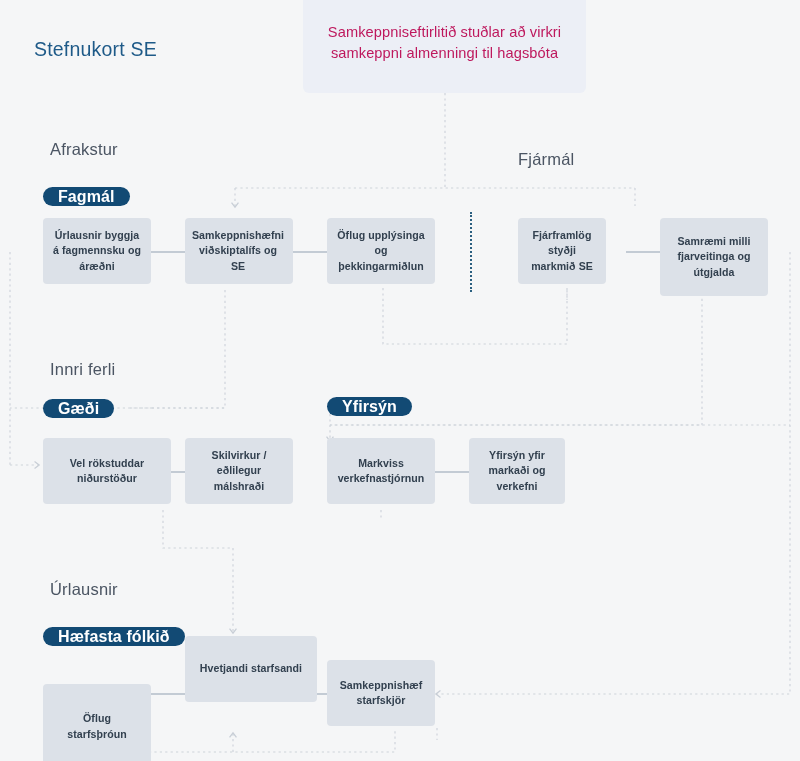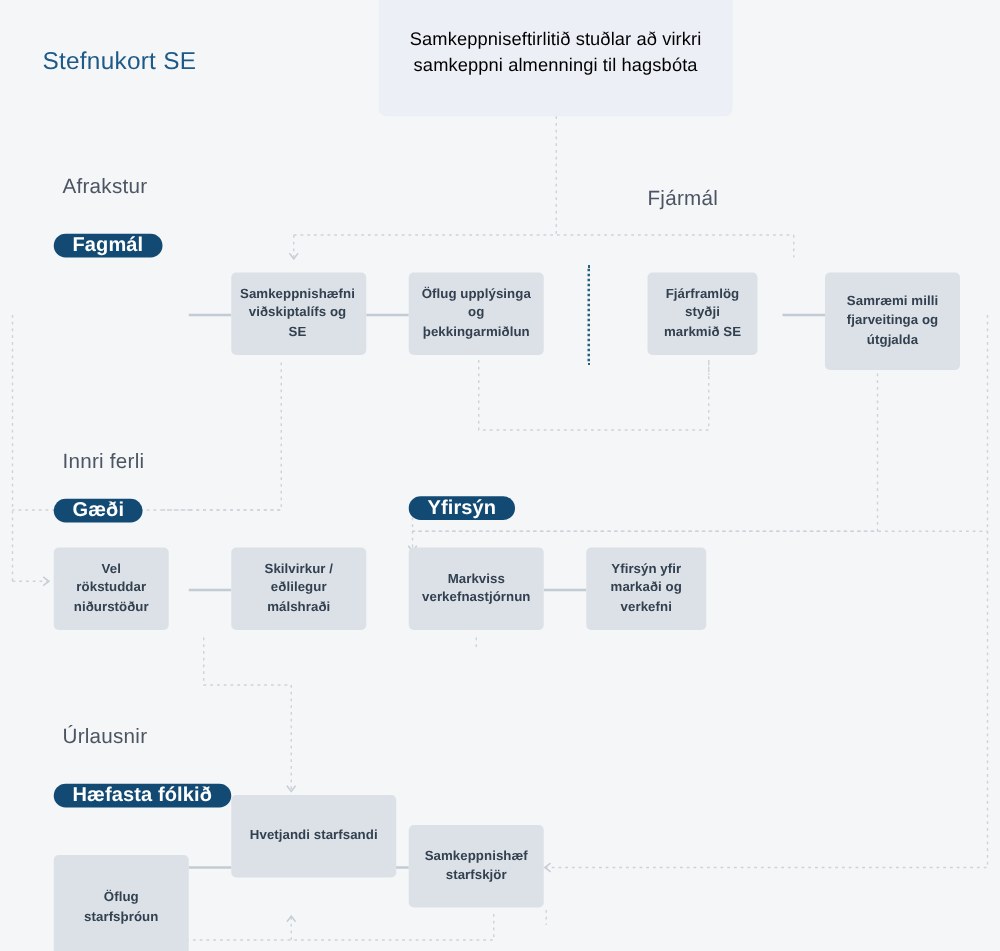--- a/index.html
+++ b/index.html
@@ -43,21 +43,21 @@
     z-index: 3;
     display: flex;
     align-items: center;
     justify-content: center;
     box-sizing: border-box;
     padding: 0 18px;
   }
   .banner-text {
     font-size: 14.6px;
     line-height: 1.42;
-    color: #000000;
+    color: #be185d;
     text-align: center;
     letter-spacing: 0.1px;
   }
   
   .map-title {
     position: absolute;
     left: 34px;
     top: 38px;
     font-size: 19.5px;
     color: #1e5a88;
@@ -195,35 +195,38 @@
   <div class="pill" style="left:43px; top:627px;">Hæfasta fólkið</div>
 
   <div class="hlink" style="left:151px; top:251px; width:34px;"></div>
   <div class="hlink" style="left:293px; top:251px; width:34px;"></div>
   <div class="hlink" style="left:626px; top:251px; width:34px;"></div>
   <div class="hlink" style="left:151px; top:471px; width:34px;"></div>
   <div class="hlink" style="left:435px; top:471px; width:34px;"></div>
   <div class="hlink" style="left:151px; top:693px; width:34px;"></div>
   <div class="hlink" style="left:293px; top:693px; width:34px;"></div>
 
+  <div class="card" style="left:43px; top:218px; width:108px; height:66px;">
+    <div class="card-text">Úrlausnir byggja á fagmennsku og áræðni</div>
+  </div>
   <div class="card" style="left:185px; top:218px; width:108px; height:66px;justify-content:flex-end;">
     <div class="card-text">Samkeppnishæfni viðskiptalífs og SE</div>
   </div>
   <div class="card" style="left:327px; top:218px; width:108px; height:66px;">
     <div class="card-text">Öflug upplýsinga og þekkingarmiðlun</div>
   </div>
 
   <div class="card" style="left:518px; top:218px; width:88px; height:66px;">
     <div class="card-text">Fjárframlög styðji markmið SE</div>
   </div>
   <div class="card" style="left:660px; top:218px; width:108px; height:78px;">
     <div class="card-text">Samræmi milli fjarveitinga og útgjalda</div>
   </div>
 
-  <div class="card" style="left:43px; top:438px; width:92px; height:66px;">
+  <div class="card" style="left:43px; top:438px; width:128px; height:66px;">
     <div class="card-text">Vel rökstuddar niðurstöður</div>
   </div>
   <div class="card" style="left:185px; top:438px; width:108px; height:66px;">
     <div class="card-text">Skilvirkur / eðlilegur málshraði</div>
   </div>
   <div class="card" style="left:327px; top:438px; width:108px; height:66px;">
     <div class="card-text">Markviss verkefnastjórnun</div>
   </div>
   <div class="card" style="left:469px; top:438px; width:96px; height:66px;">
     <div class="card-text">Yfirsýn yfir markaði og verkefni</div>

